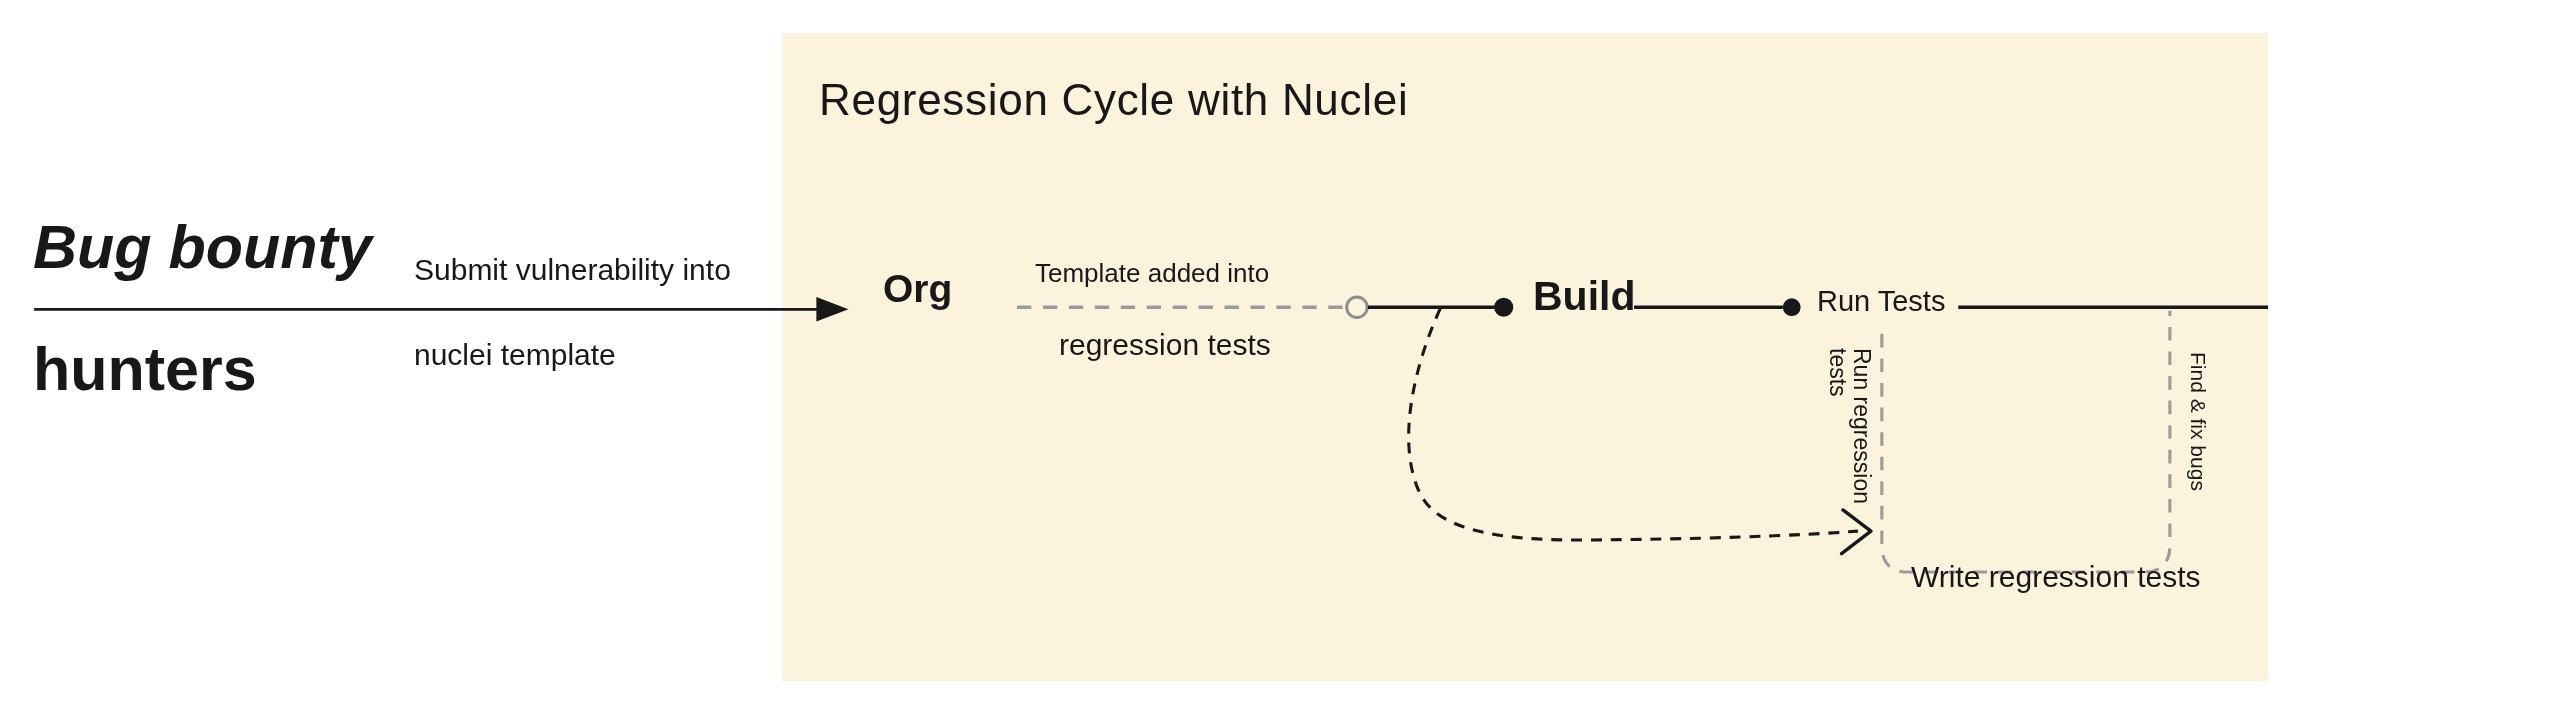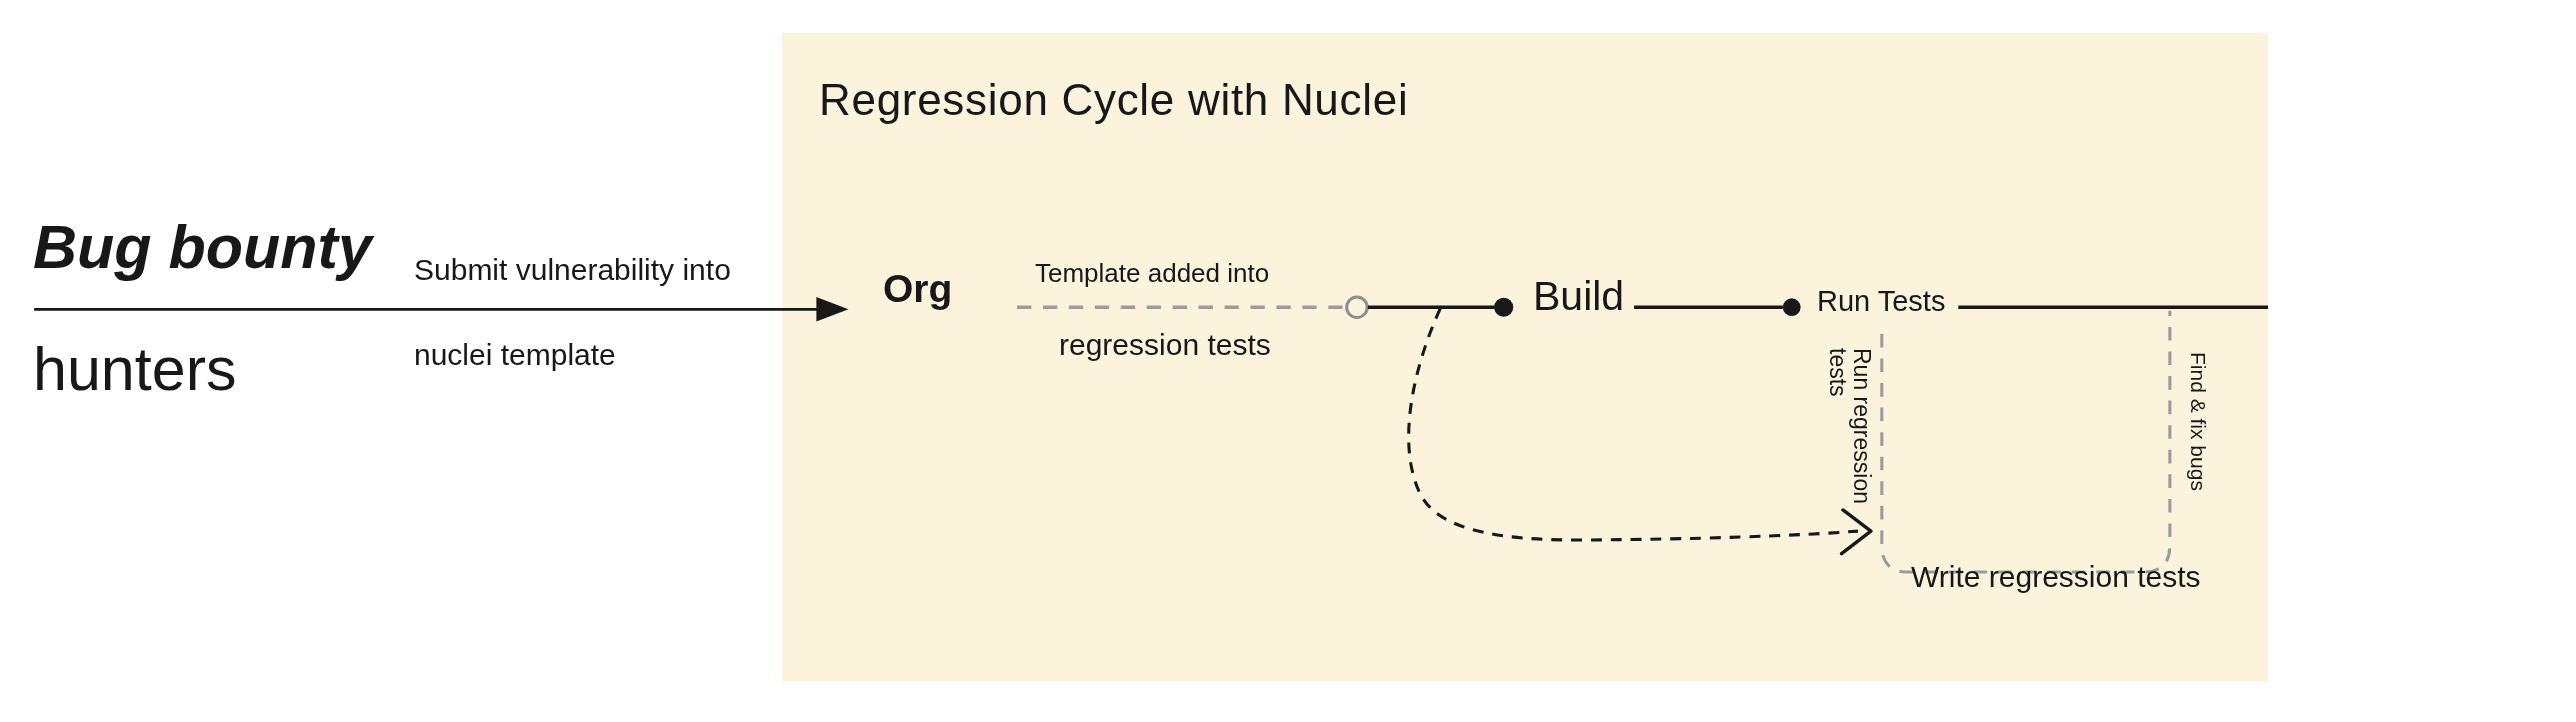--- a/index.html
+++ b/index.html
@@ -30,27 +30,27 @@
     line-height: 1.0;
     color: #181818;
   }
   .title {
     left: 819px; top: 78px;
     font-size: 44px;
     font-weight: 400;
     letter-spacing: 0.7px;
   }
   .actor1 { left: 33px; top: 217px; font-size: 61px; font-weight: 700; font-style: italic; }
-  .actor2 { left: 33px; top: 339px; font-size: 61px; font-weight: 400; }
+  .actor2 { left: 33px; top: 339px; font-size: 61px; font-weight: 700; }
   .submit1 { left: 414px; top: 255px; font-size: 30px; }
   .submit2 { left: 414px; top: 340px; font-size: 30px; }
   .org { left: 883px; top: 269px; font-size: 39px; font-weight: 700; }
   .template1 { left: 1035px; top: 260px; font-size: 26px; }
   .template2 { left: 1035px; top: 330px; font-size: 30px; margin-left: 24px; }
-  .build { left: 1533px; top: 276px; font-size: 41px; font-weight: 400; }
+  .build { left: 1533px; top: 276px; font-size: 41px; font-weight: 700; }
   .runtests { left: 1817px; top: 287px; font-size: 29px; font-weight: 400; }
   .ship { left: 2403px; top: 279px; font-size: 44px; font-weight: 400; }
   .write { left: 1911px; top: 562px; font-size: 30px; }
   .vert {
     transform-origin: top left;
     transform: rotate(90deg);
   }
   .loopLabel {
     left: 1874px; top: 348px;
     font-size: 23px;

